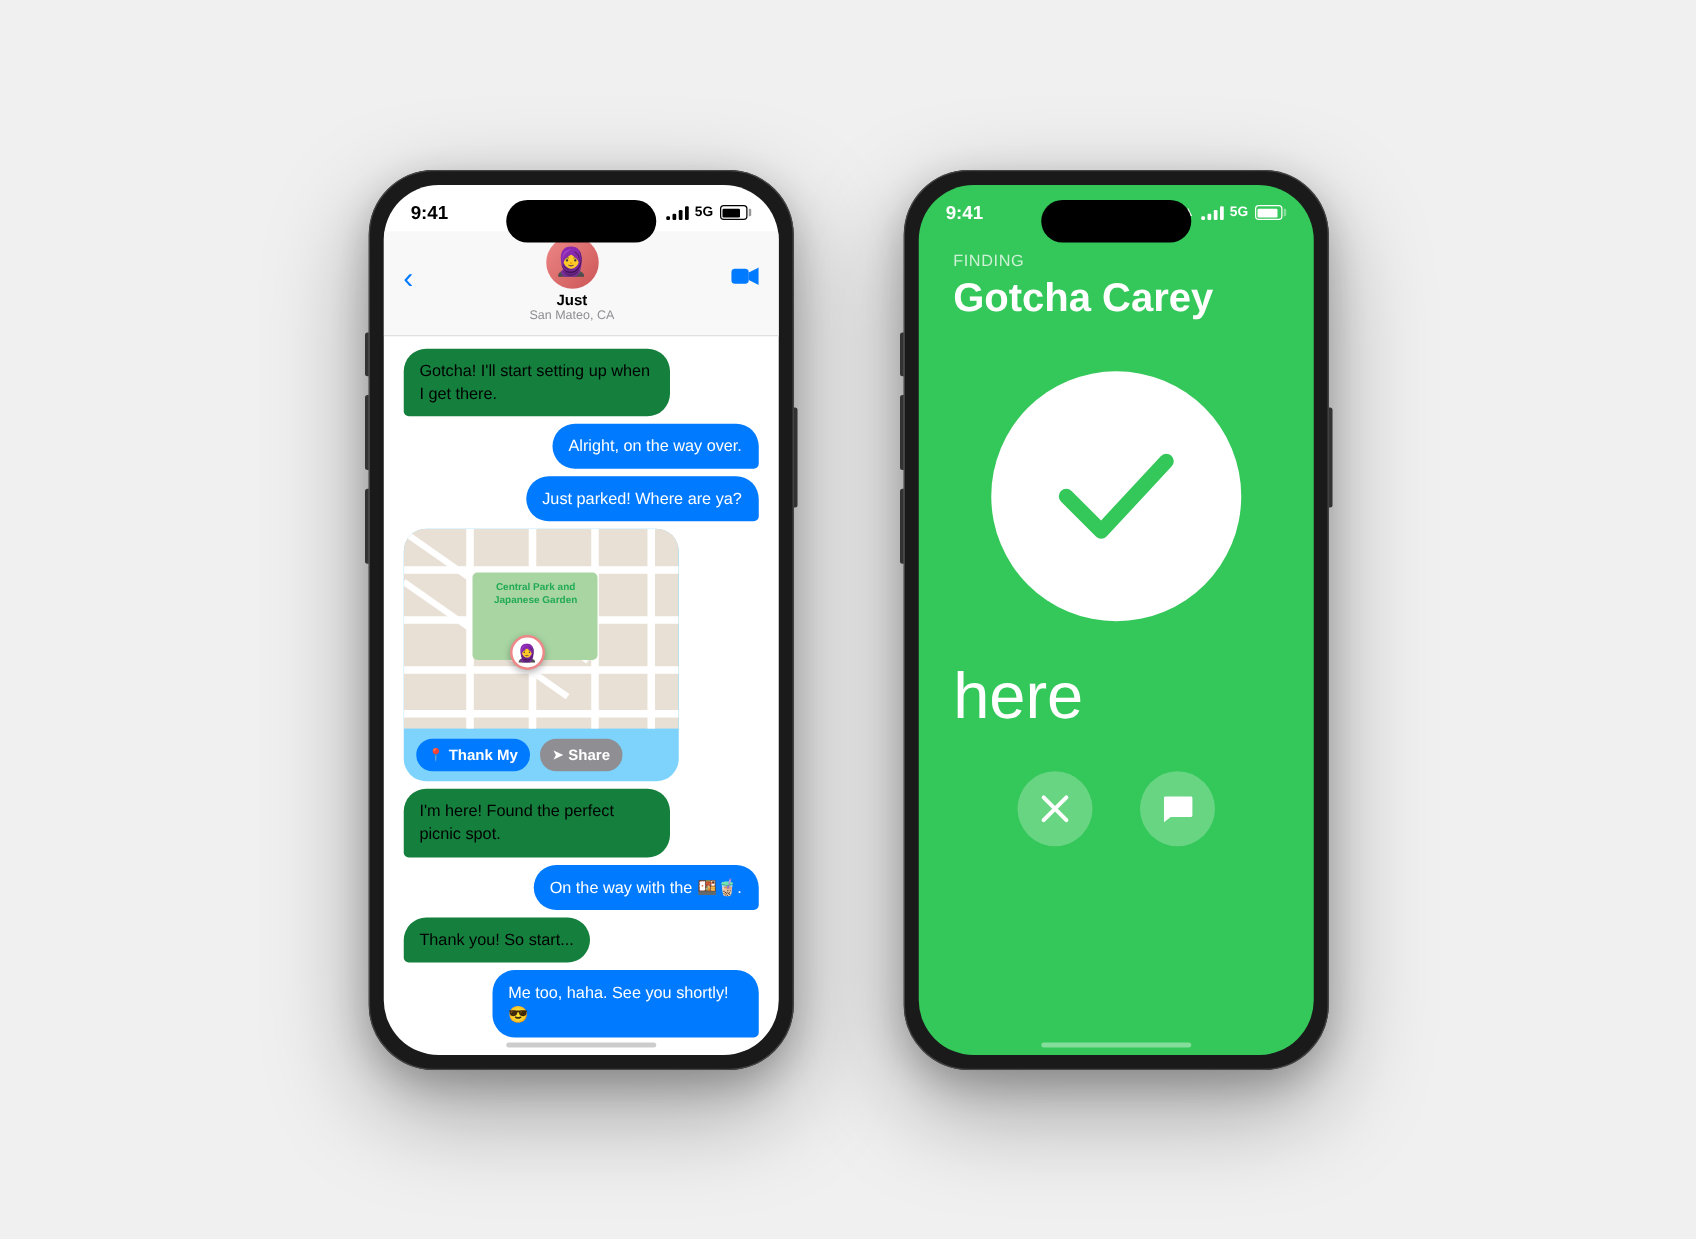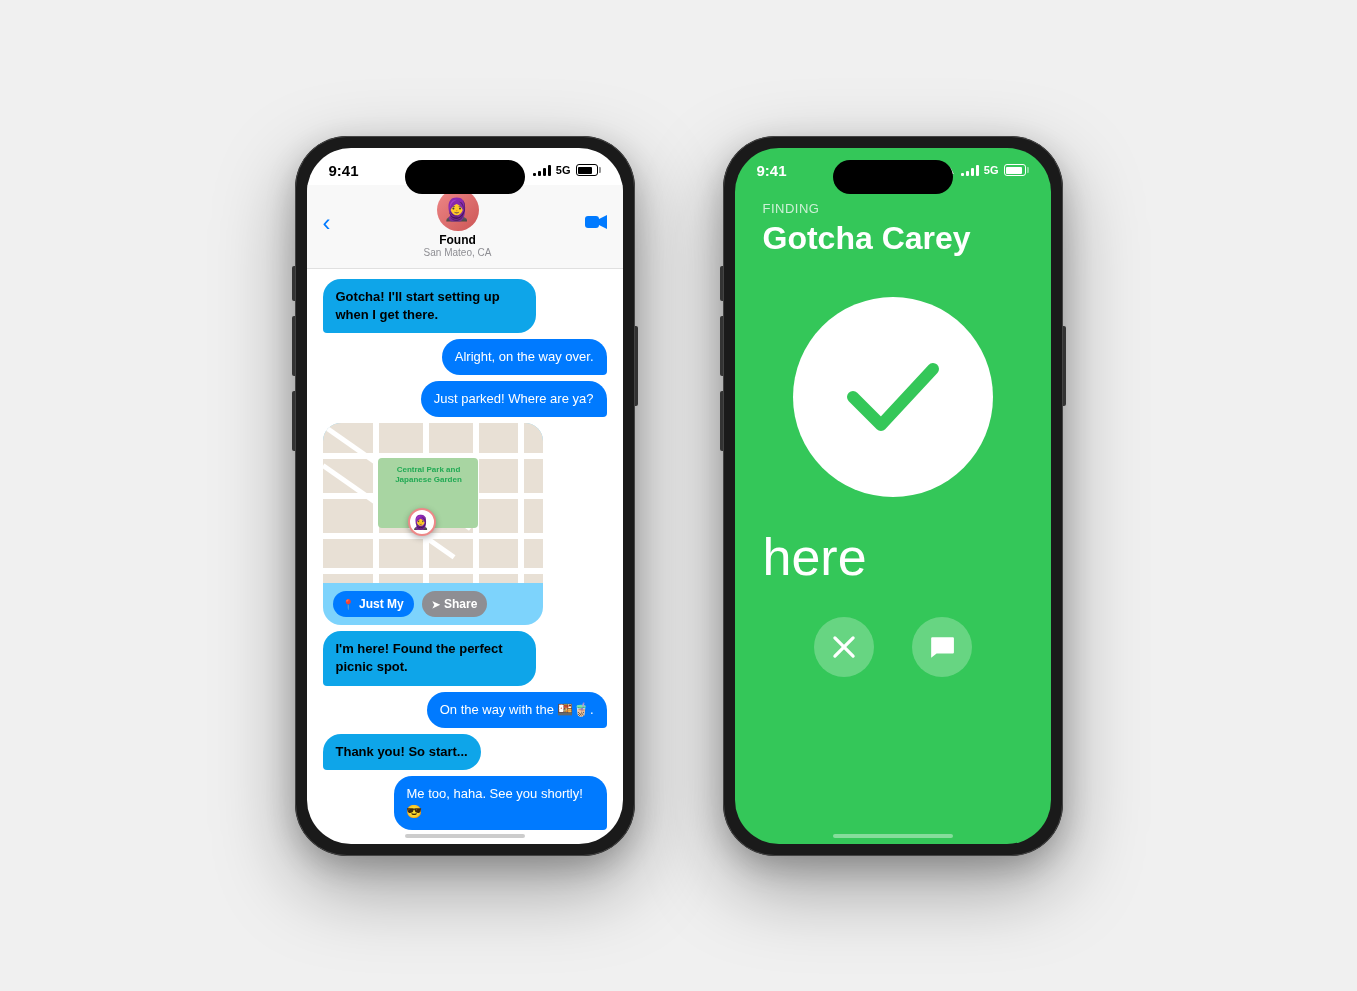--- a/index.html
+++ b/index.html
@@ -235,25 +235,24 @@
     }
 
     .msg-sent {
       background: #007AFF;
       color: #fff;
       align-self: flex-end;
       border-bottom-right-radius: 4px;
     }
 
     .msg-received {
-      background: #0ea5e9;
+      background: #15803d;
       color: #000;
       align-self: flex-start;
       border-bottom-left-radius: 4px;
-      font-weight: bold;
     }
 
     .msg-row {
       display: flex;
       flex-direction: column;
     }
 
     .msg-row.sent { align-items: flex-end; }
     .msg-row.received { align-items: flex-start; }
 
@@ -487,21 +486,21 @@
             </div>
             <div class="battery-tip"></div>
           </div>
         </div>
       </div>
 
       <div class="messages-header">
         <span class="back-btn" style="font-size:24px;color:#007AFF;font-weight:300;">‹</span>
         <div class="contact-info">
           <div class="avatar">🧕</div>
-          <span class="contact-name">Found</span>
+          <span class="contact-name">Just</span>
           <span class="contact-location">San Mateo, CA</span>
         </div>
         <span class="facetime-btn">
           <svg width="22" height="16" viewBox="0 0 22 16" fill="#007AFF">
             <rect x="0" y="2" width="14" height="12" rx="3"></rect>
             <polygon points="14,5 22,1 22,15 14,11"></polygon>
           </svg>
         </span>
       </div>
 
@@ -541,21 +540,21 @@
                 <div class="map-park" style="top:35px;left:55px;width:100px;height:70px;"></div>
 
                 <div class="map-label" style="top:42px;left:62px;width:88px;">Central Park and<br>Japanese Garden</div>
 
                 <div class="map-pin" style="top:85px;left:85px;">🧕</div>
               </div>
             </div>
             <div class="map-actions">
               <div class="map-btn map-btn-blue">
                 <span style="font-size:10px;">📍</span>
-                <span>Just My</span>
+                <span>Thank My</span>
               </div>
               <div class="map-btn map-btn-gray">
                 <span style="font-size:10px;">➤</span>
                 <span>Share</span>
               </div>
             </div>
           </div>
         </div>
 
         <div class="msg-row received">

